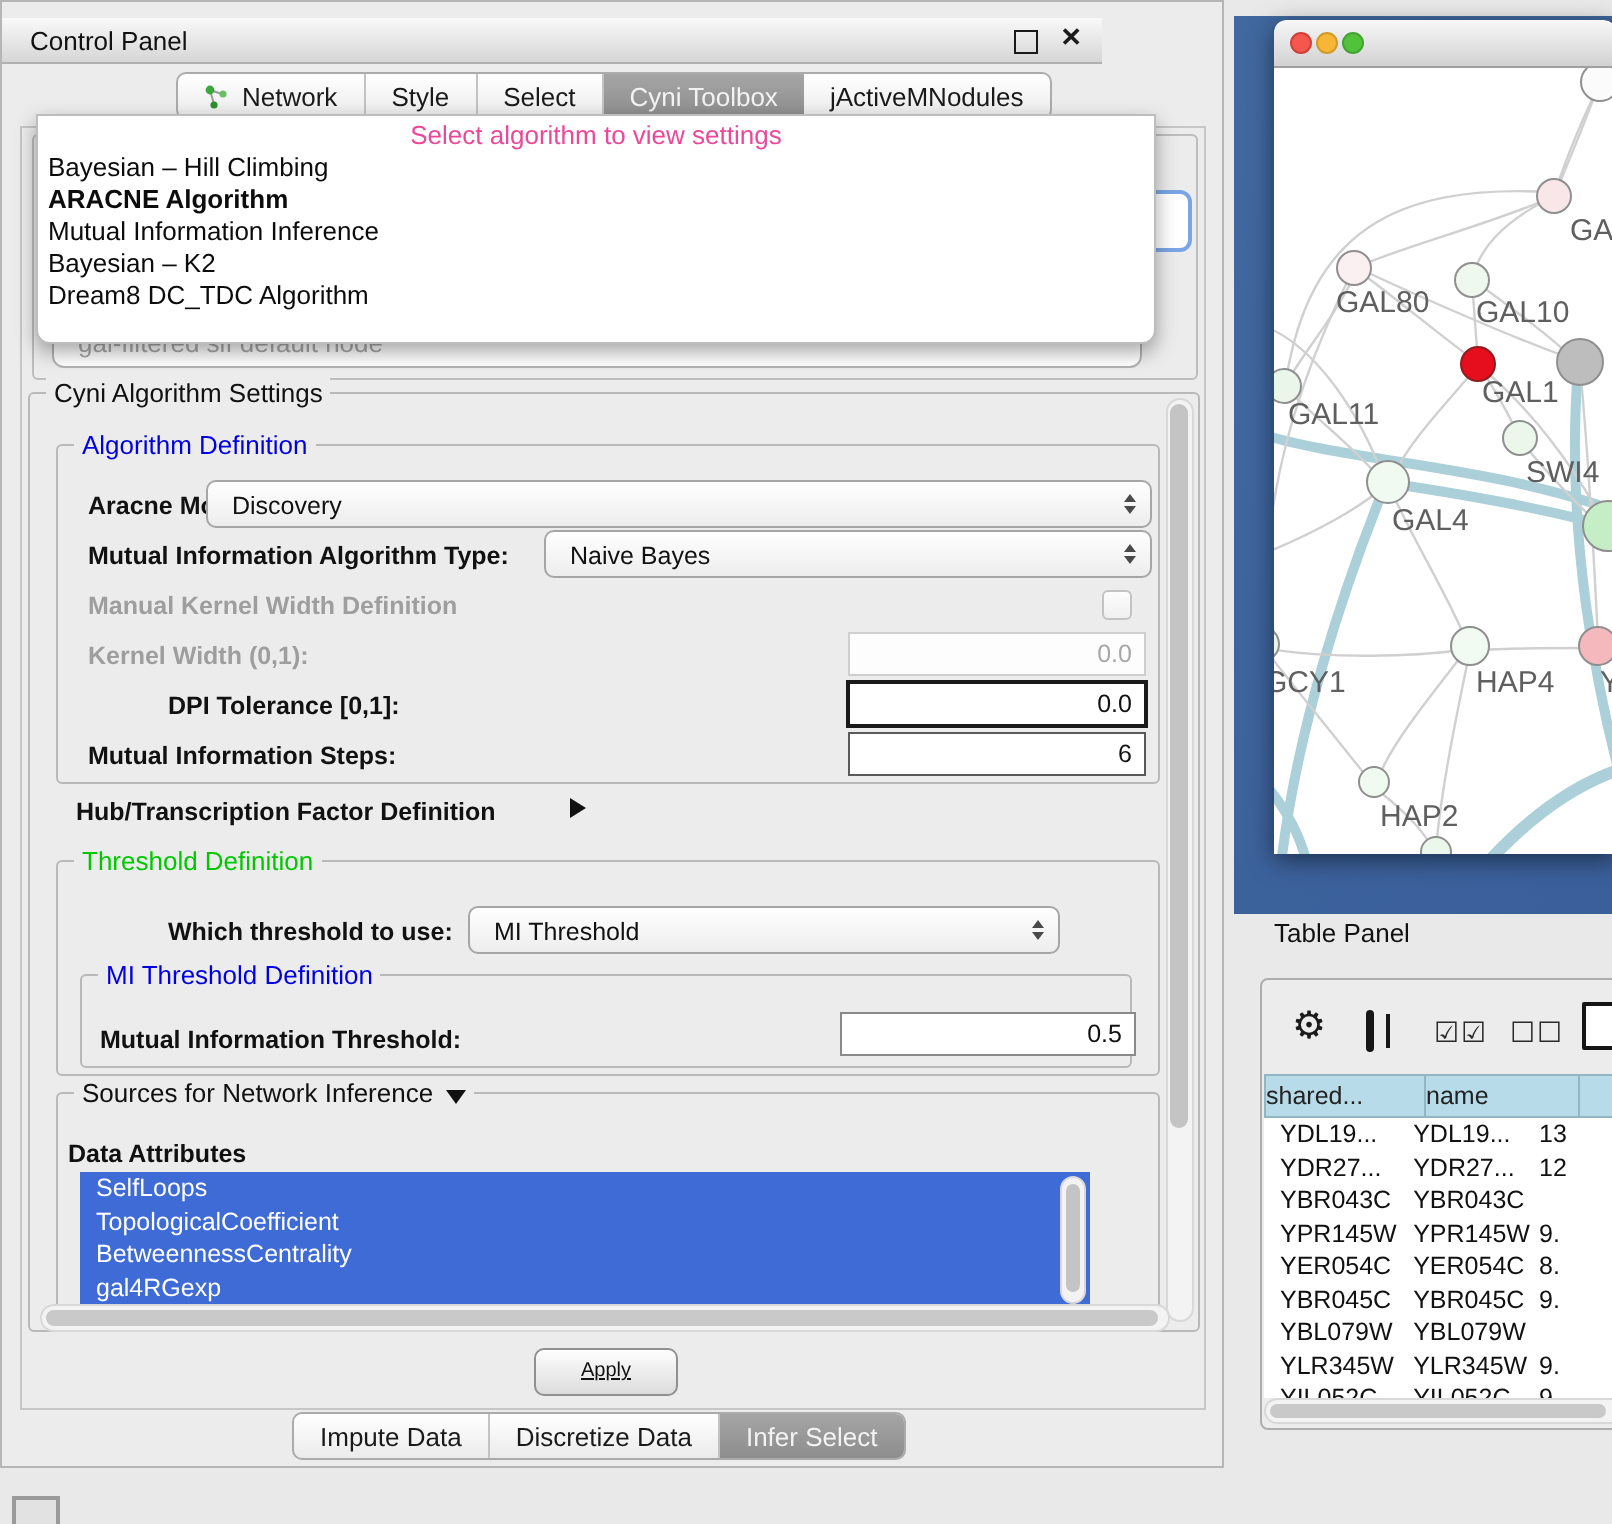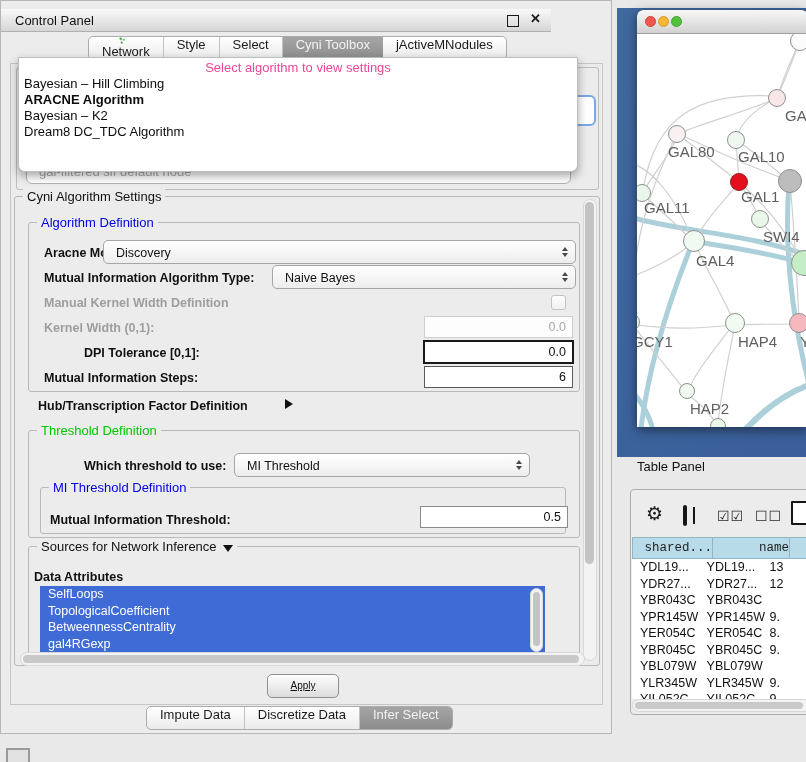--- a/index.html
+++ b/index.html
@@ -11,21 +11,21 @@
   .cp-frame{left:0;top:8;width:610px;height:732px;border:1px solid #b6b6b6;background:#ececec;}
   .cp-titlebar{left:1px;top:9px;width:550px;height:23px;
     background:linear-gradient(#f9f9f9,#d6d6d6);border-bottom:1px solid #b0b0b0;
     display:flex;align-items:center;font-size:13px;padding-left:14px;box-sizing:border-box;}
   .float-icon{position:absolute;right:32px;top:6px;width:10px;height:10px;border:1.5px solid #1a1a1a;background:transparent;}
   .close-icon{position:absolute;right:10px;top:2px;font-size:13px;font-weight:bold;color:#1a1a1a;}
 
   
   .tabbar{display:flex;height:22px;border:1px solid #ababab;border-radius:5px;overflow:hidden;
     background:linear-gradient(#ffffff,#ebebeb);font-size:13px;}
-  .tab{display:flex;align-items:center;padding:0 13px;border-right:1px solid #c3c3c3;color:#1a1a1a;white-space:nowrap;flex-direction:column;}
+  .tab{display:flex;align-items:center;padding:0 13px;border-right:1px solid #c3c3c3;color:#1a1a1a;white-space:nowrap;}
   .tab:last-child{border-right:none;}
   .tab.sel{background:linear-gradient(#a5a5a5,#8d8d8d);color:#f3f3f3;border-right:none;}
   .tab .nicon{margin-right:6px;}
 
   .content-frame{left:10px;top:63px;width:591px;height:640px;border:1px solid #c6c6c6;background:#ececec;}
 
   
   .behind-grp{left:16px;top:67px;width:581px;height:121px;border:1px solid #bdbdbd;border-radius:3px;}
   .focus-frag{left:556px;top:95px;width:36px;height:27px;border:2.5px solid #7aa6e6;border-radius:6px;background:#fff;z-index:5;}
   .behind-combo{left:26px;top:158px;width:545px;height:26px;border:1px solid #b2b2b2;border-radius:6px;background:#fff;
@@ -93,21 +93,21 @@
   
   .tp-title{left:637px;top:459px;font-size:13px;color:#111;}
   .tp-frame{left:630px;top:489px;width:186px;height:224px;border:1px solid #adadad;border-radius:4px;background:#ececec;}
   .gear{font-size:19px;color:#1a1a1a;line-height:19px;}
   .cols-icon{width:18px;height:16px;border:2px solid #161616;border-radius:3px;position:relative;background:#fff;}
   .cols-icon::after{content:"";position:absolute;left:8px;top:0;width:2px;height:100%;background:#161616;}
   .pair{font-size:14px;color:#2a2a2a;letter-spacing:1px;}
   .doc-icon{width:15px;height:20px;border:2px solid #161616;background:#fff;border-radius:1px;}
 
   .tp-header{left:632px;top:537px;display:flex;height:22px;font-size:12.5px;}
-  .tp-hcell{background:#b7dbe9;border:1px solid #93b5c4;border-left:none;line-height:20px;text-align:right;box-sizing:border-box;color:#222;font-family:Liberation Mono, monospace;}
+  .tp-hcell{background:#b7dbe9;border:1px solid #93b5c4;border-left:none;line-height:20px;text-align:left;box-sizing:border-box;color:#222;}
   .tp-hcell:first-child{border-left:1px solid #93b5c4;}
   .tp-body{left:632px;top:559px;width:184px;height:140px;background:#fff;overflow:hidden;}
   .tp-row{display:flex;height:16.5px;line-height:16.5px;font-size:12.5px;}
   .tp-cell{overflow:hidden;white-space:nowrap;}
   .c1{width:81px;padding-left:8px;box-sizing:border-box;}
   .c2{width:77px;padding-left:6px;box-sizing:border-box;}
   .c3{width:60px;padding-left:4px;box-sizing:border-box;}
 
   .corner-sq{left:6px;top:748px;width:20px;height:20px;border:2px solid #9a9a9a;background:#e2e2e2;}
 </style>
@@ -159,20 +159,21 @@
 <div class="abs focus-frag"></div>
 <div class="abs behind-combo">
   <span>gal-filtered sif default node</span>
 </div>
 
 
 <div class="abs popup">
   <div class="ph">Select algorithm to view settings</div>
   <div class="item">Bayesian – Hill Climbing</div>
   <div class="item bold">ARACNE Algorithm</div>
+  <div class="item">Mutual Information Inference</div>
   <div class="item">Bayesian – K2</div>
   <div class="item">Dream8 DC_TDC Algorithm</div>
 </div>
 
 
 <div class="abs grp" style="left:14px;top:196px;width:584px;height:468px;">
   <span class="legend">Cyni Algorithm Settings</span>
 </div>
 <div class="abs vtrack" style="left:583px;top:199px;width:12px;height:460px;">
   <div class="vthumb" style="position:absolute;left:1px;top:2px;width:9px;height:362px;"></div>

